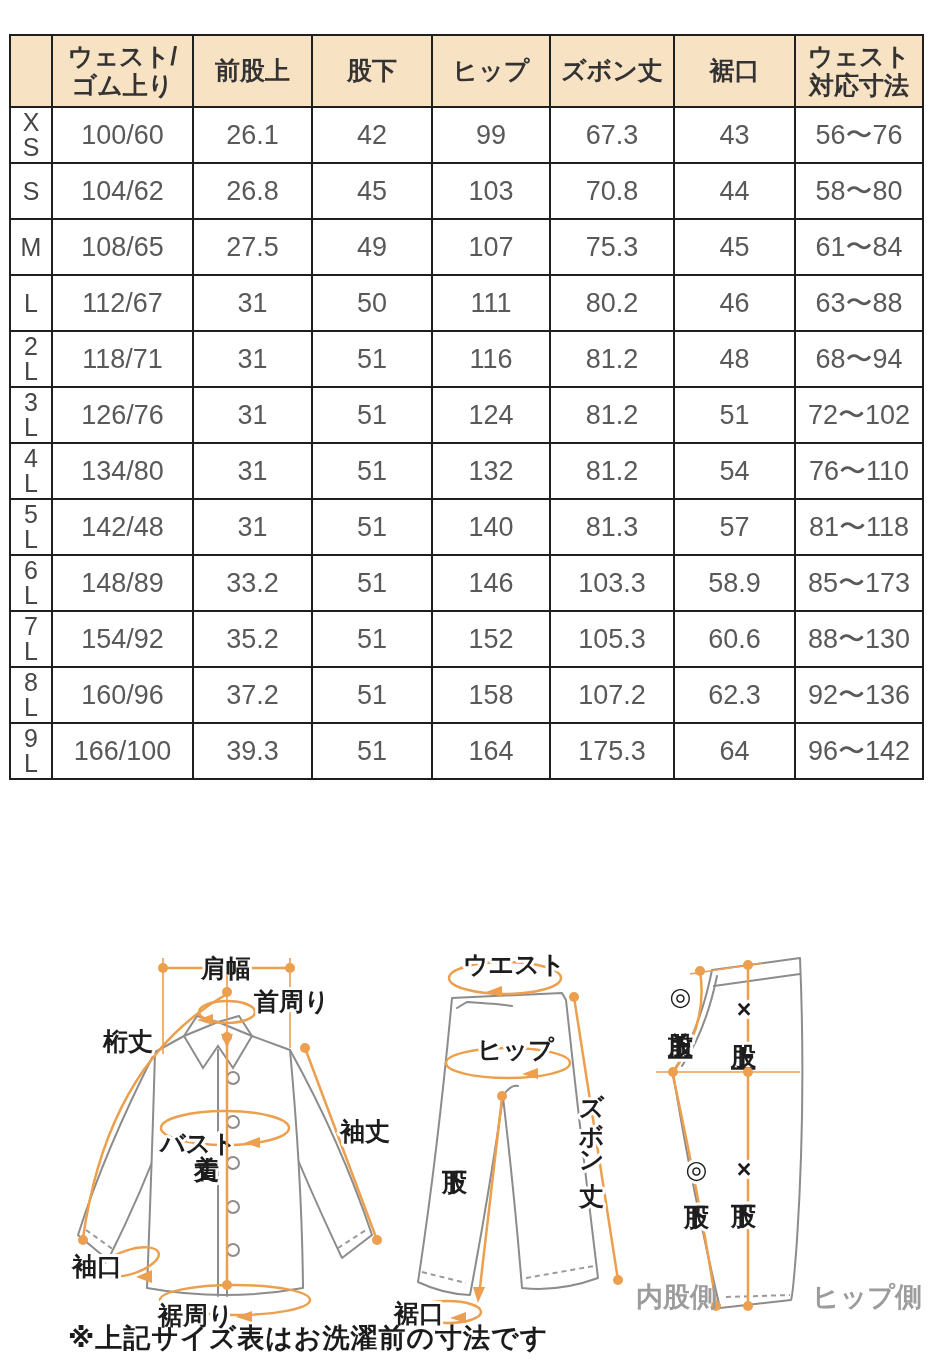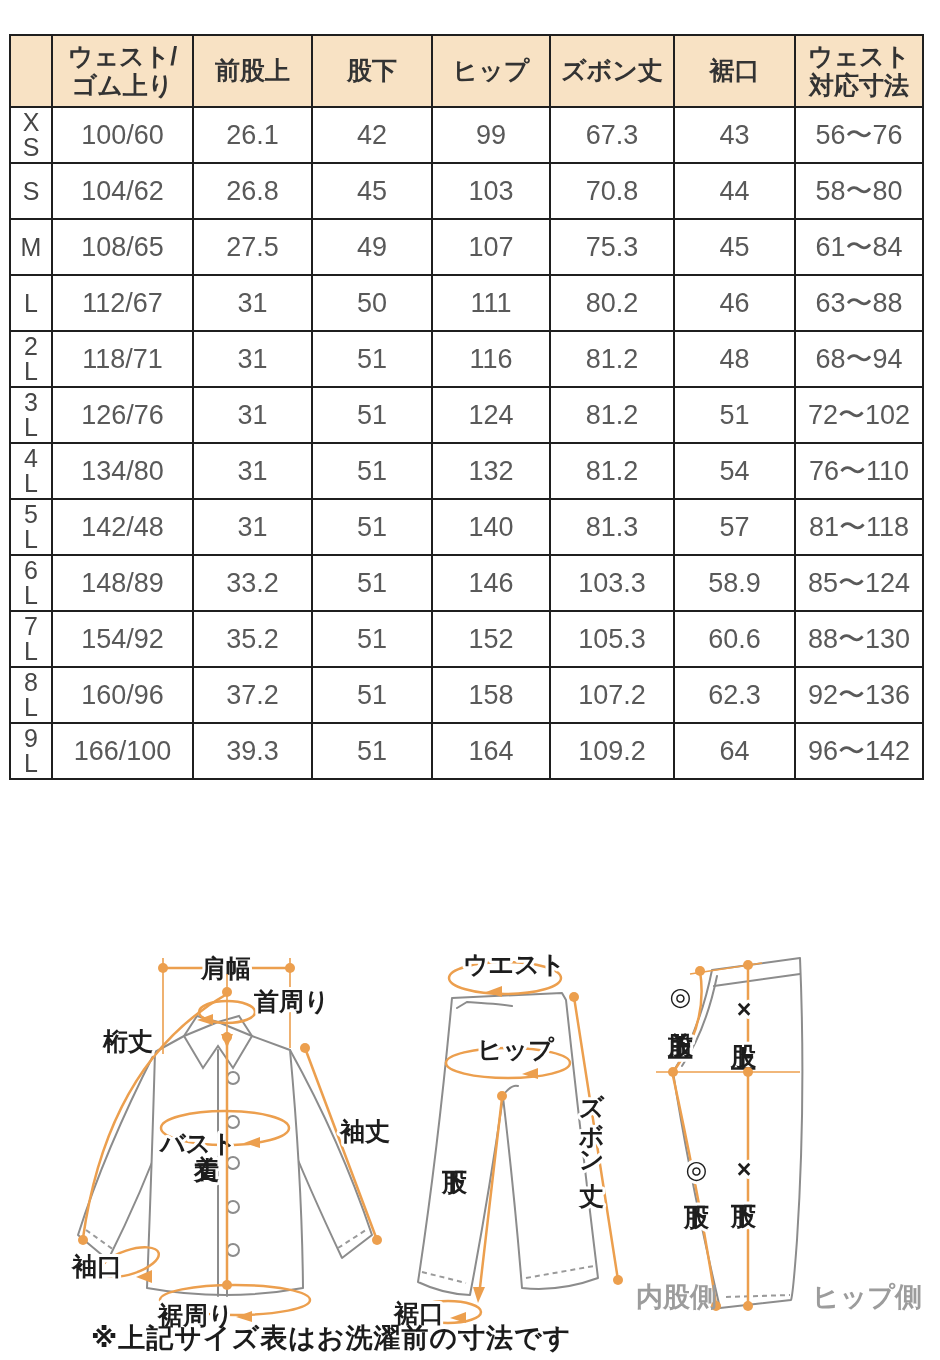--- a/index.html
+++ b/index.html
@@ -42,21 +42,21 @@
     paint-order:stroke;stroke:#ffffff;stroke-width:6px;stroke-linejoin:round;
   }
   .vlbl{writing-mode:vertical-rl;text-orientation:upright;letter-spacing:1px;}
   .side-lbl{
     font-family:"Liberation Sans","DejaVu Sans",sans-serif;
     font-size:27px;font-weight:bold;fill:#9c9c9c;
   }
   
   .note{
     position:absolute;left:68px;top:1320px;
-    font-size:27px;font-weight:bold;color:#1b1b1b;letter-spacing:1px;margin-left:23px;
+    font-size:27px;font-weight:bold;color:#1b1b1b;letter-spacing:1px;
   }
 </style>
 </head>
 <body>
 
 <table class="size-table">
   <colgroup>
     <col style="width:42px">
       <col style="width:141px">
       <col style="width:119px">
@@ -168,21 +168,21 @@
       </tr>
       <tr>
         <td class="size">6
 L</td>
         <td>148/89</td>
         <td>33.2</td>
         <td>51</td>
         <td>146</td>
         <td>103.3</td>
         <td>58.9</td>
-        <td>85〜124</td>
+        <td>85〜173</td>
       </tr>
       <tr>
         <td class="size">7
 L</td>
         <td>154/92</td>
         <td>35.2</td>
         <td>51</td>
         <td>152</td>
         <td>105.3</td>
         <td>60.6</td>
@@ -199,21 +199,21 @@
         <td>62.3</td>
         <td>92〜136</td>
       </tr>
       <tr>
         <td class="size">9
 L</td>
         <td>166/100</td>
         <td>39.3</td>
         <td>51</td>
         <td>164</td>
-        <td>109.2</td>
+        <td>175.3</td>
         <td>64</td>
         <td>96〜142</td>
       </tr>
     </tbody>
 </table>
 
 <svg class="diagram-svg" width="940" height="420" viewBox="0 940 940 420">
 
   <g>
     <path class="garment" d="M155,1052 Q105,1150 78,1235 L108,1260 Q142,1192 166,1126 Z"></path>

